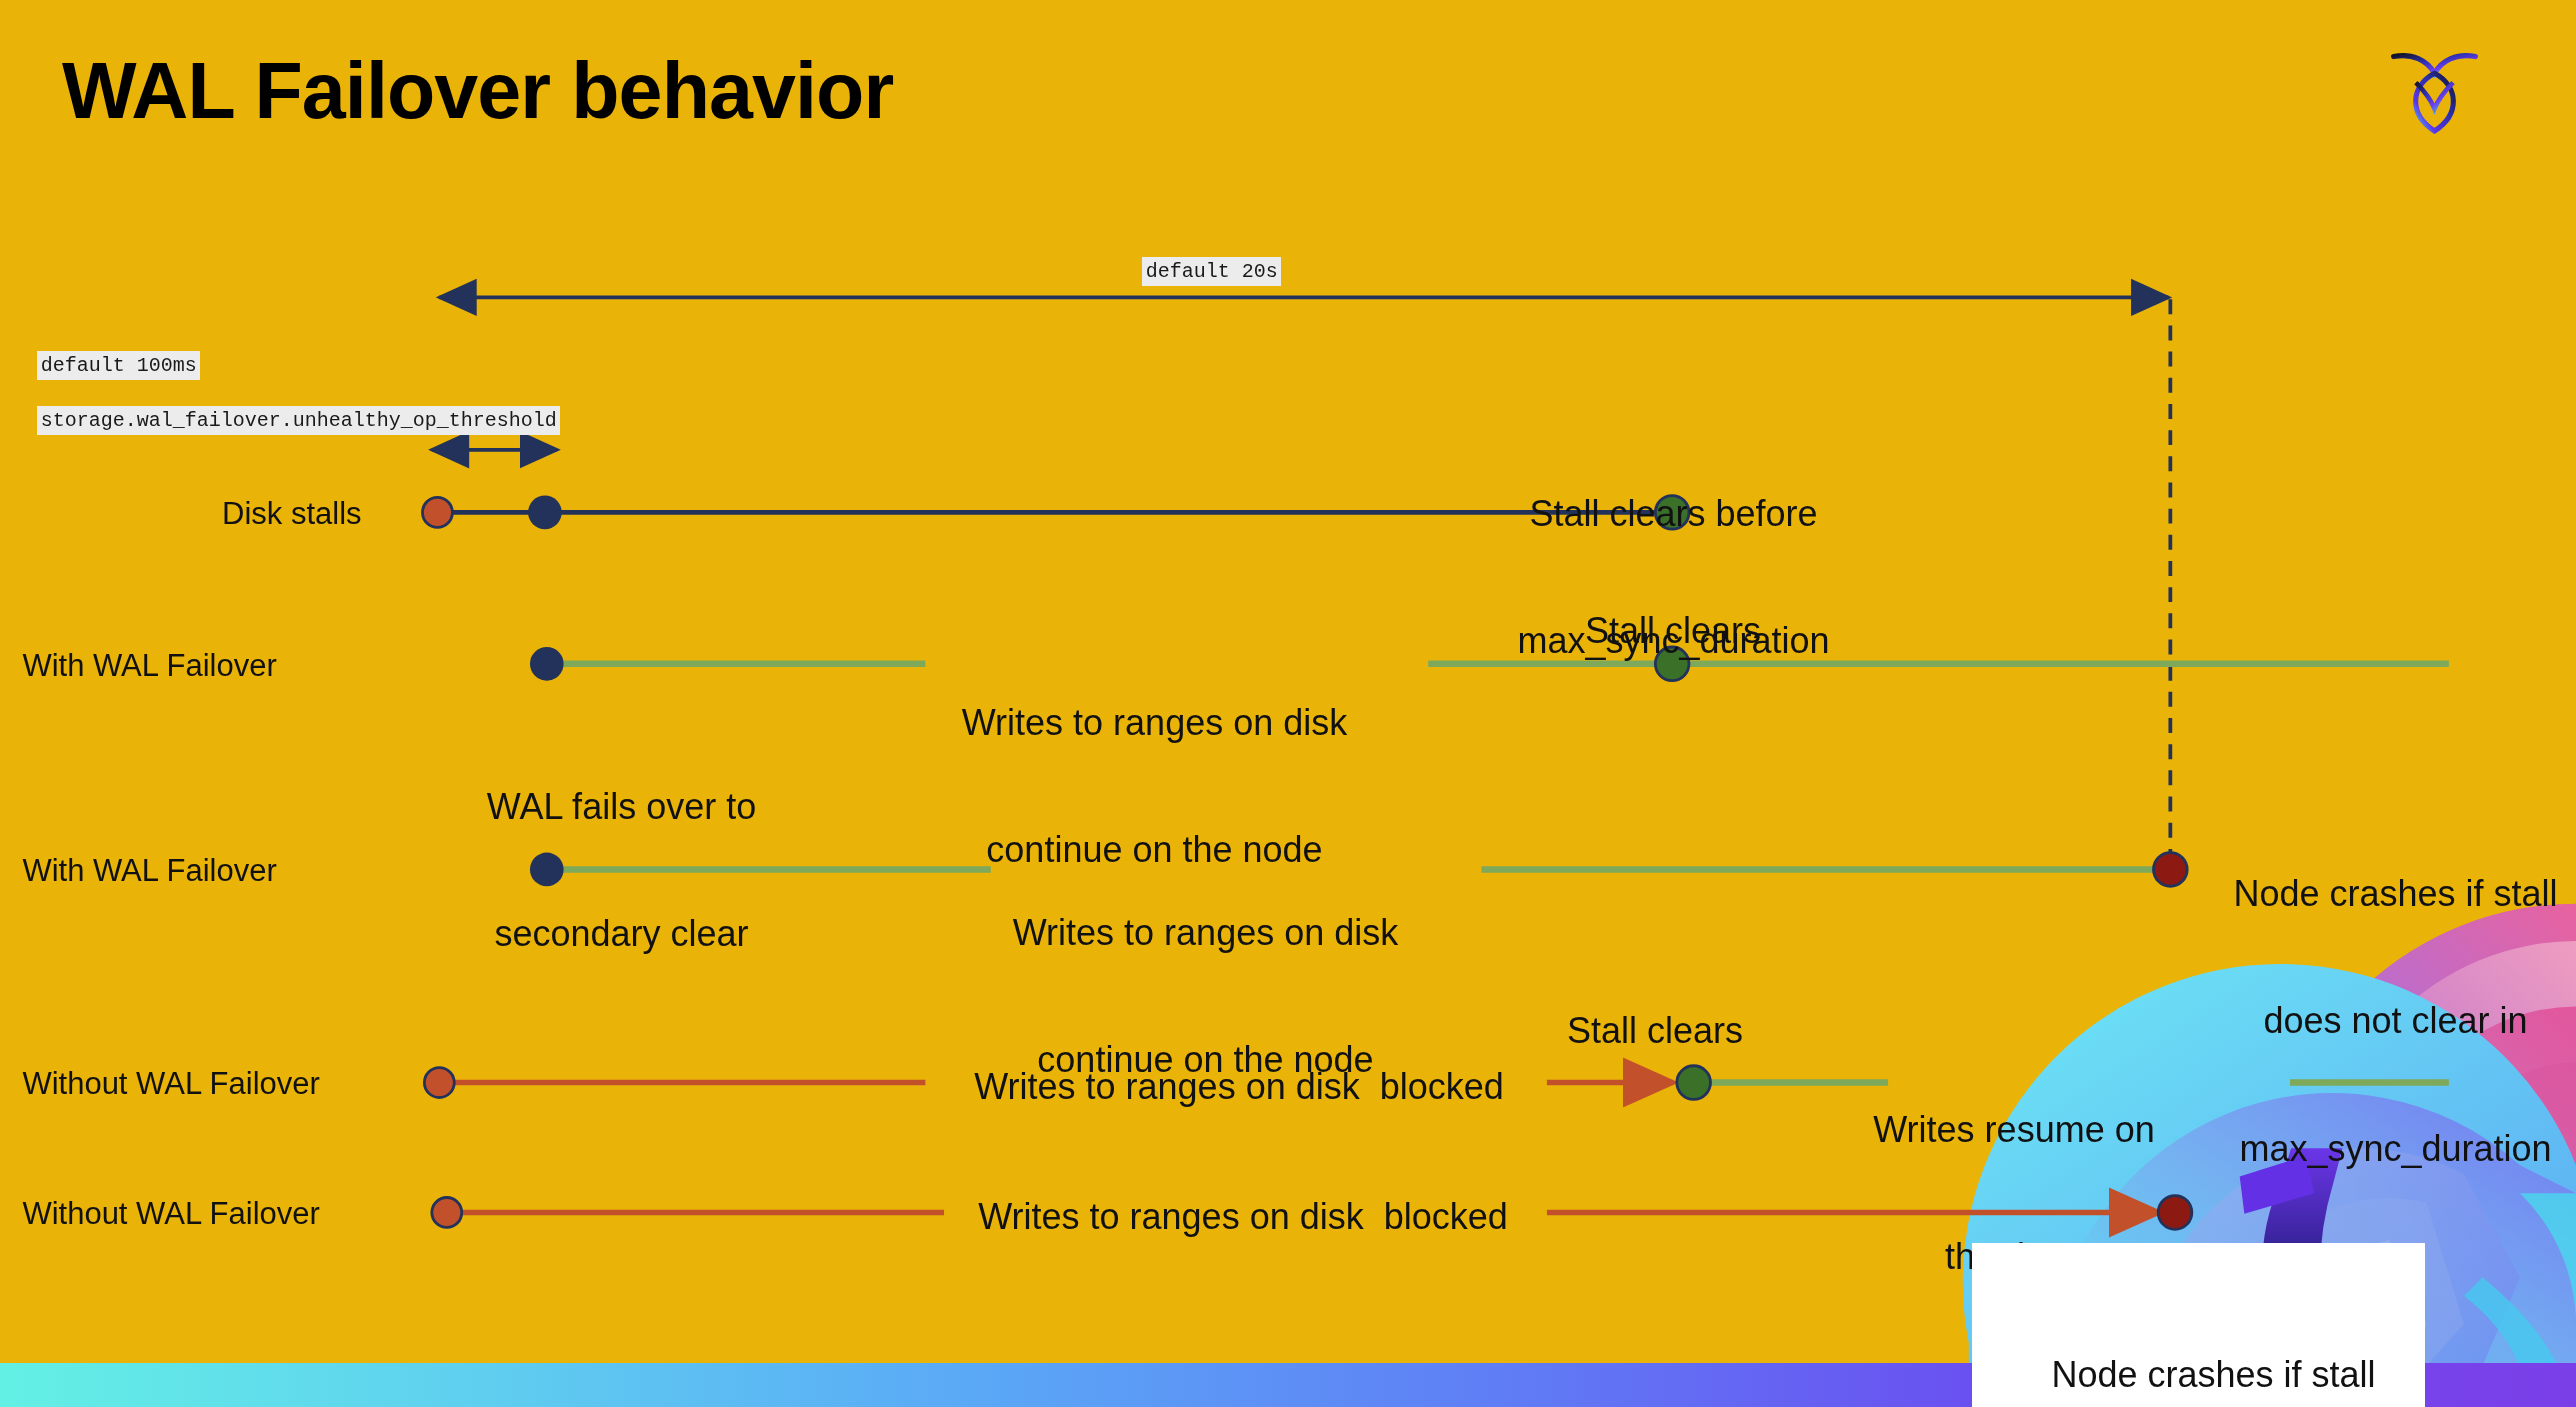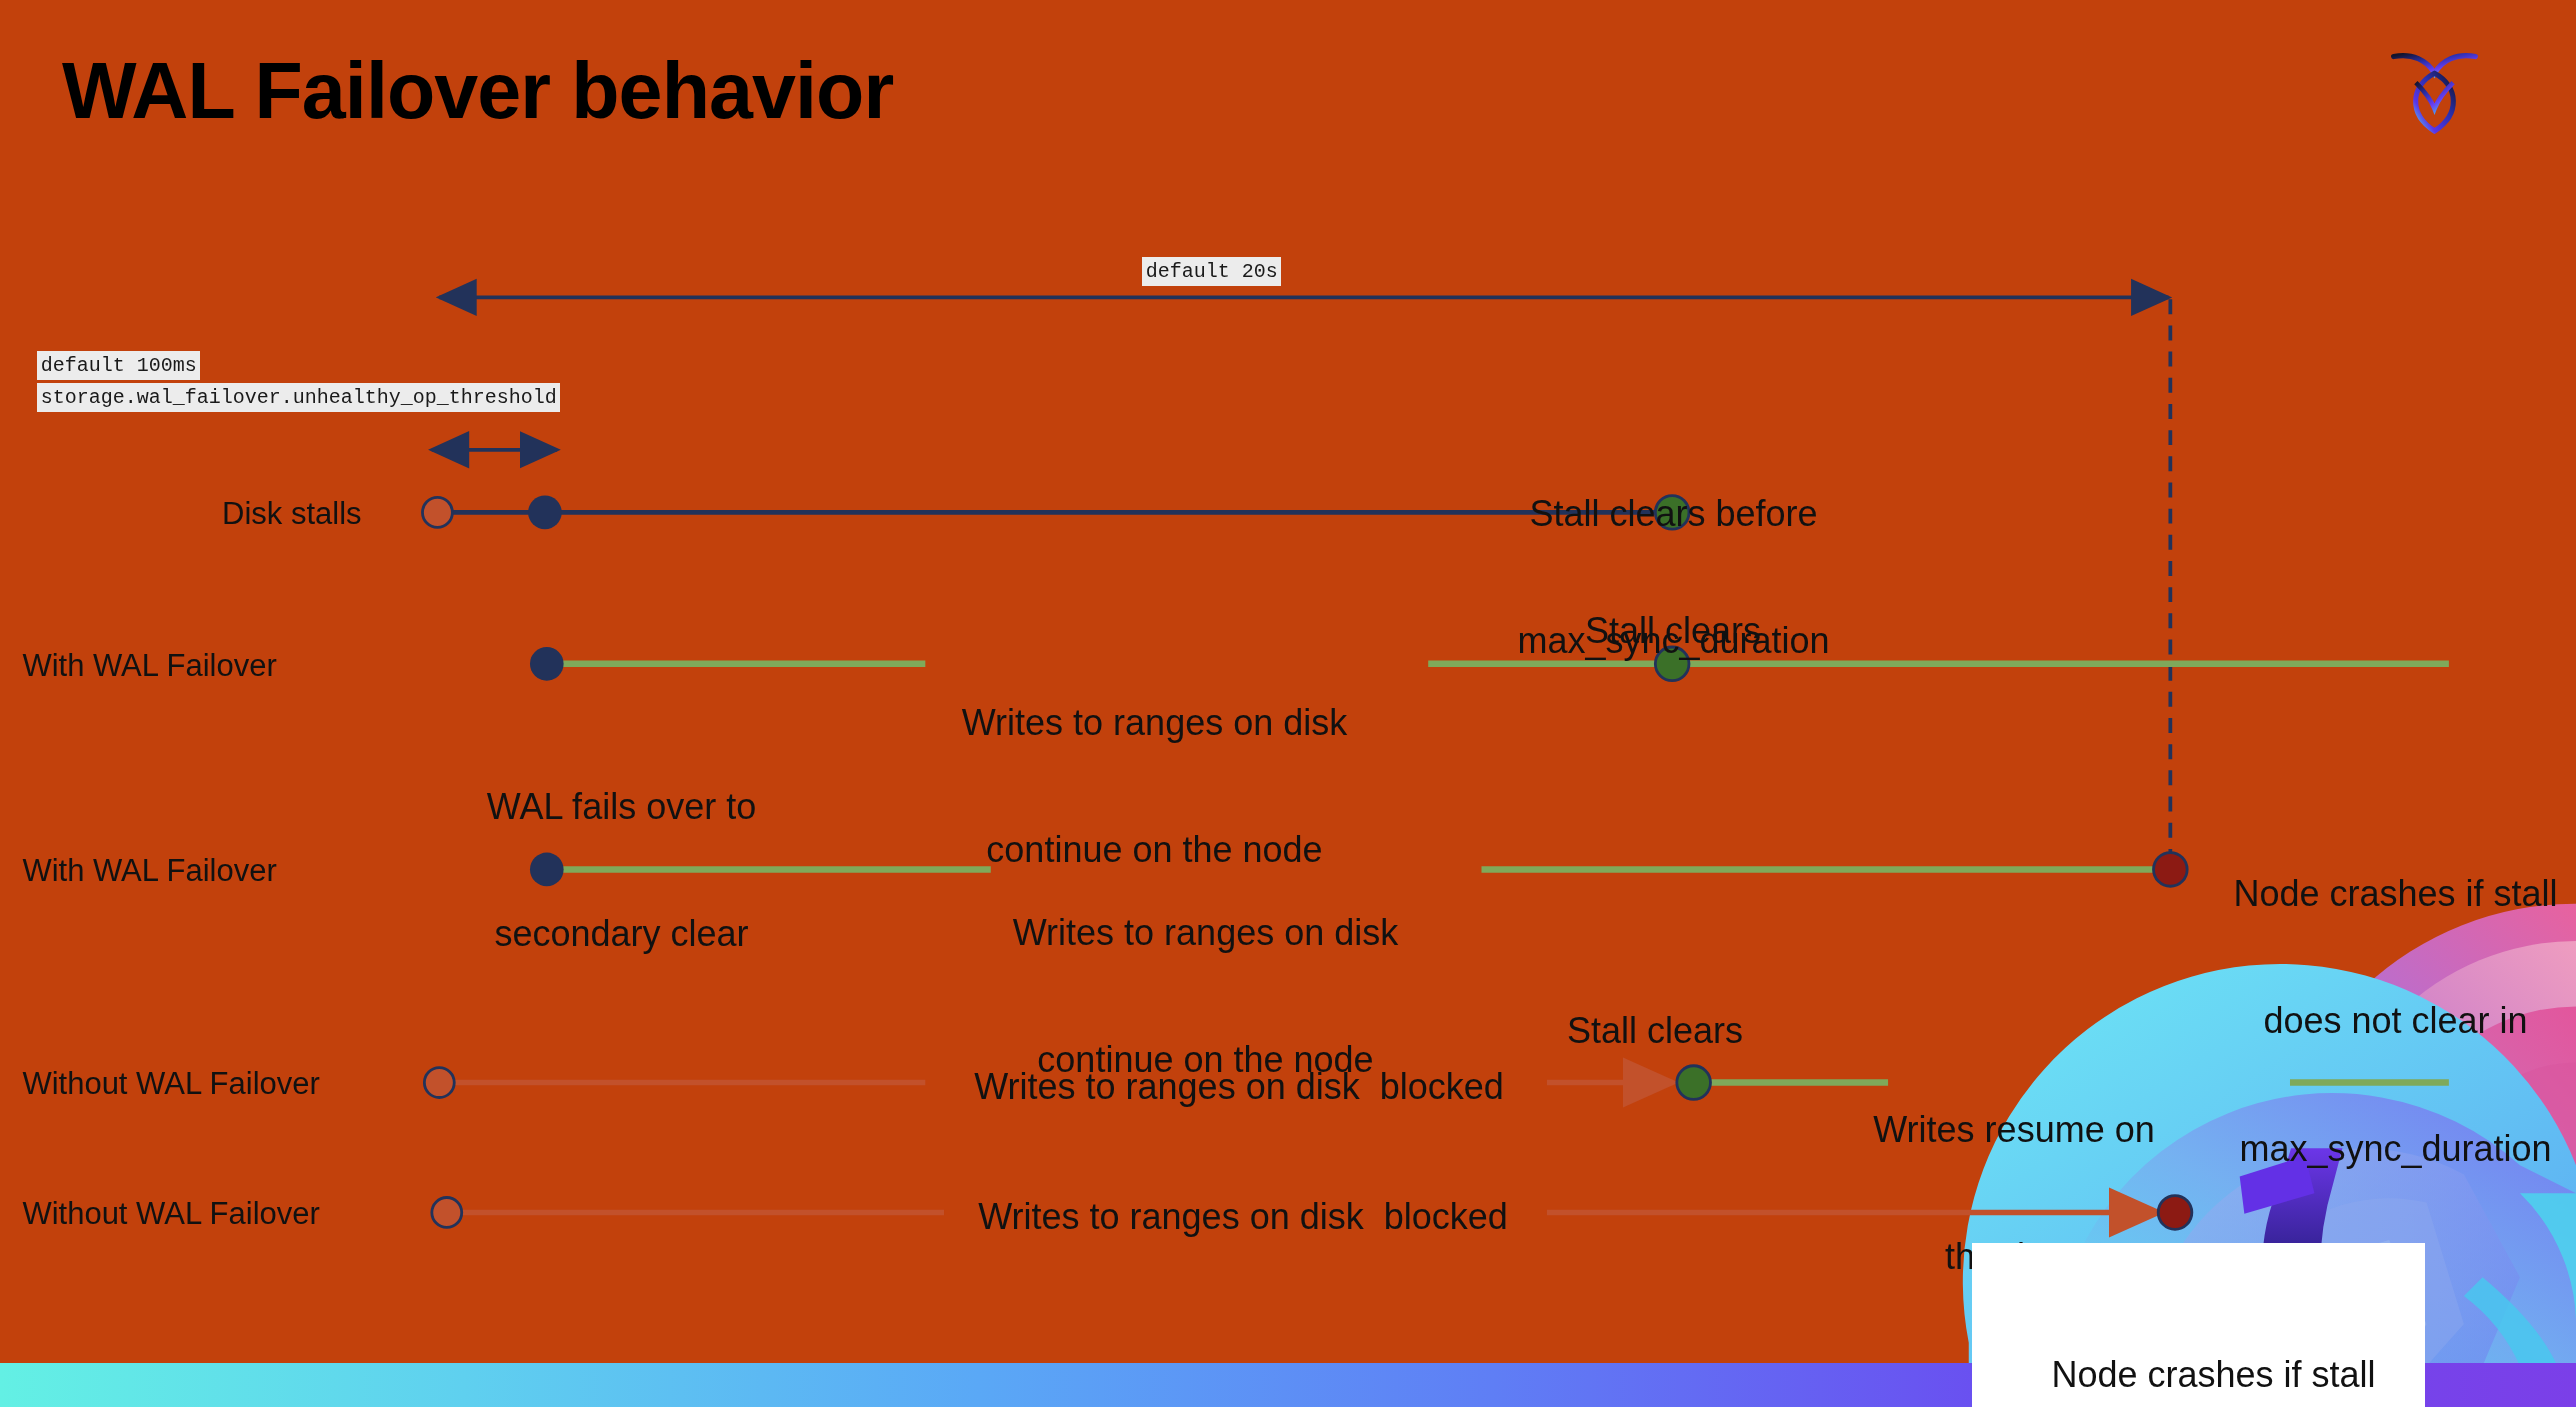--- a/index.html
+++ b/index.html
@@ -3,21 +3,21 @@
 <meta charset="utf-8">
 <style>
   html,body{margin:0;padding:0;}
   body{
     width:2576px;height:1408px;
     background:#ffffff;
     font-family:"Liberation Sans", sans-serif;
     overflow:hidden;
     position:relative;
   }
-  .slide{position:absolute;left:0;top:0;width:2576px;height:1408px;overflow:hidden;background:#c2410c;}
+  .slide{position:absolute;left:0;top:0;width:2576px;height:1408px;overflow:hidden;background:#eab308;}
 
   
   .deco{position:absolute;right:0;bottom:0;width:710px;height:523px;pointer-events:none;}
   .bottombar{position:absolute;left:0;bottom:0;width:2576px;height:45px;
     background:linear-gradient(90deg,#63f0e4 0%,#5fd0ef 18%,#5aa8f6 38%,#5f7ef5 58%,#6a4df0 78%,#7b3fe8 100%);}
 
   
   .title{position:absolute;left:62px;top:45px;font-size:79px;font-weight:bold;color:#000;letter-spacing:-0.9px;}
 
   
@@ -188,21 +188,21 @@
       <line x1="478" y1="1297" x2="1010" y2="1297" stroke="#c2512b" stroke-width="6"></line>
       <line x1="1655" y1="1297" x2="2310" y2="1297" stroke="#c2512b" stroke-width="6" marker-end="url(#orangeArrowR)"></line>
       <circle cx="478" cy="1297" r="16" fill="#c2512b" stroke="#22325a" stroke-width="3"></circle>
       <circle cx="2327" cy="1297" r="18" fill="#8c1a13" stroke="#22325a" stroke-width="3"></circle>
     </g>
   </svg>
 
   <div class="code" style="left:1142px;top:257px;">default 20s</div>
 
   <div class="code" style="left:37px;top:351px;">default 100ms</div>
-  <div class="code" style="left:37px;top:383px;text-align:right;">storage.wal_failover.unhealthy_op_threshold</div>
+  <div class="code" style="left:37px;top:406px;text-align:right;">storage.wal_failover.unhealthy_op_threshold</div>
 
   <div class="rowlabel" style="left:222px;top:496px;">Disk stalls</div>
   <div class="rowlabel" style="left:22.4px;top:648px;">With WAL Failover</div>
   <div class="rowlabel" style="left:22.4px;top:853px;">With WAL Failover</div>
   <div class="rowlabel" style="left:22.4px;top:1066px;">Without WAL Failover</div>
   <div class="rowlabel" style="left:22.4px;top:1196px;">Without WAL Failover</div>
 
   <div class="lbl c" style="left:1496px;top:408px;width:355px;">
     <div>Stall clears before</div>
     <div>max_sync_duration</div>

